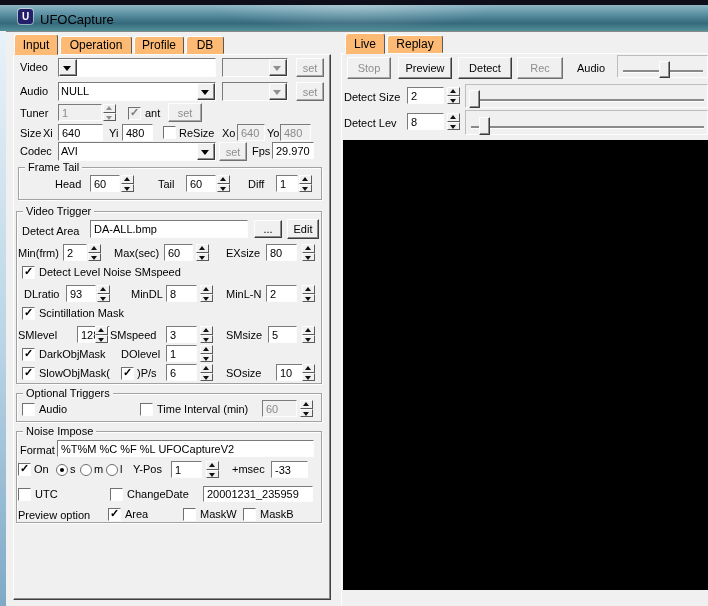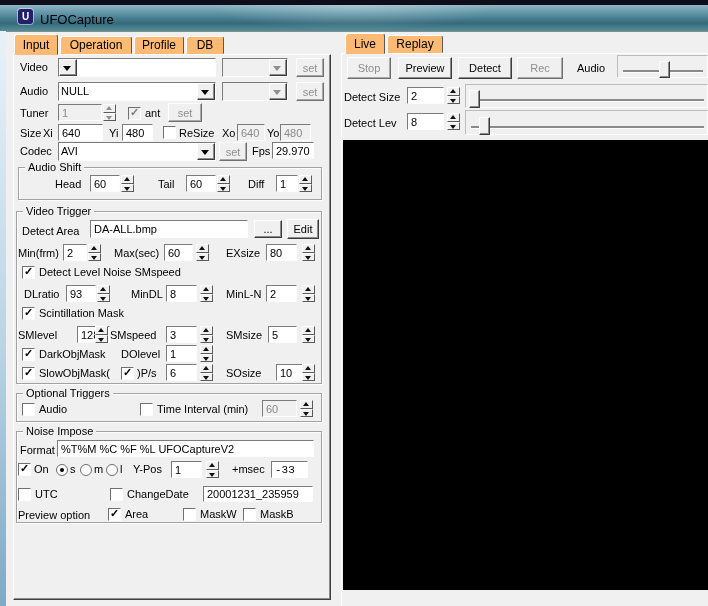--- a/index.html
+++ b/index.html
@@ -125,21 +125,21 @@
   <div class="abs lbl" style="left:20px;top:145px">Codec</div>
   <div class="abs combo" style="left:58px;top:142px;width:158px;height:19px">
     <span class="txt">AVI</span>
     <span class="arr"></span>
   </div>
   <div class="abs btn dis" style="left:219px;top:142px;width:28px;height:19px">set</div>
   <div class="abs lbl" style="left:252px;top:145px">Fps</div>
   <input class="edit abs" style="left: 272px; top: 142px; width: 42px;" value="29.970">
 
   <div class="abs grp" style="left:18px;top:167px;width:304px;height:33px">
-    <span class="grp-title">Audio Shift</span>
+    <span class="grp-title">Frame Tail</span>
   </div>
   <div class="abs lbl" style="left:55px;top:178px">Head</div>
   <input class="edit abs" style="left: 90px; top: 175px; width: 30px;" value="60">
   <span class="spin abs" style="left:121px;top:175px">
       <b class="up"></b>
       <b class="dn"></b>
     </span>
   <div class="abs lbl" style="left:158px;top:178px">Tail</div>
   <input class="edit abs" style="left: 186px; top: 175px; width: 30px;" value="60">
   <span class="spin abs" style="left:217px;top:175px">
@@ -276,21 +276,21 @@
   <div class="abs lbl" style="left:94px;top:463px">m</div>
   <span class="radio abs" style="left:106px;top:464px"></span>
   <div class="abs lbl" style="left:120px;top:463px">l</div>
   <div class="abs lbl" style="left:133px;top:463px">Y-Pos</div>
   <input class="edit abs" style="left: 171px; top: 461px; width: 31px;" value="1">
   <span class="spin abs" style="left:206px;top:461px">
       <b class="up"></b>
       <b class="dn"></b>
     </span>
   <div class="abs lbl" style="left:232px;top:463px">+msec</div>
-  <input class="edit abs" style="left: 271px; top: 461px; width: 37px; font-family: Liberation Mono, monospace;" value="-33">
+  <input class="edit abs" style="left: 271px; top: 461px; width: 37px;" value="-33">
 
   <span class="cb abs" style="left:18px;top:488px"></span>
   <div class="abs lbl" style="left:35px;top:488px">UTC</div>
   <span class="cb abs" style="left:110px;top:488px"></span>
   <div class="abs lbl" style="left:127px;top:488px">ChangeDate</div>
   <input class="edit abs" style="left: 203px; top: 486px; width: 110px; height: 16px;" value="20001231_235959">
 
   <div class="abs lbl" style="left:18px;top:509px">Preview option</div>
   <span class="cb checked abs" style="left:108px;top:508px"></span>
   <div class="abs lbl" style="left:125px;top:508px">Area</div>

